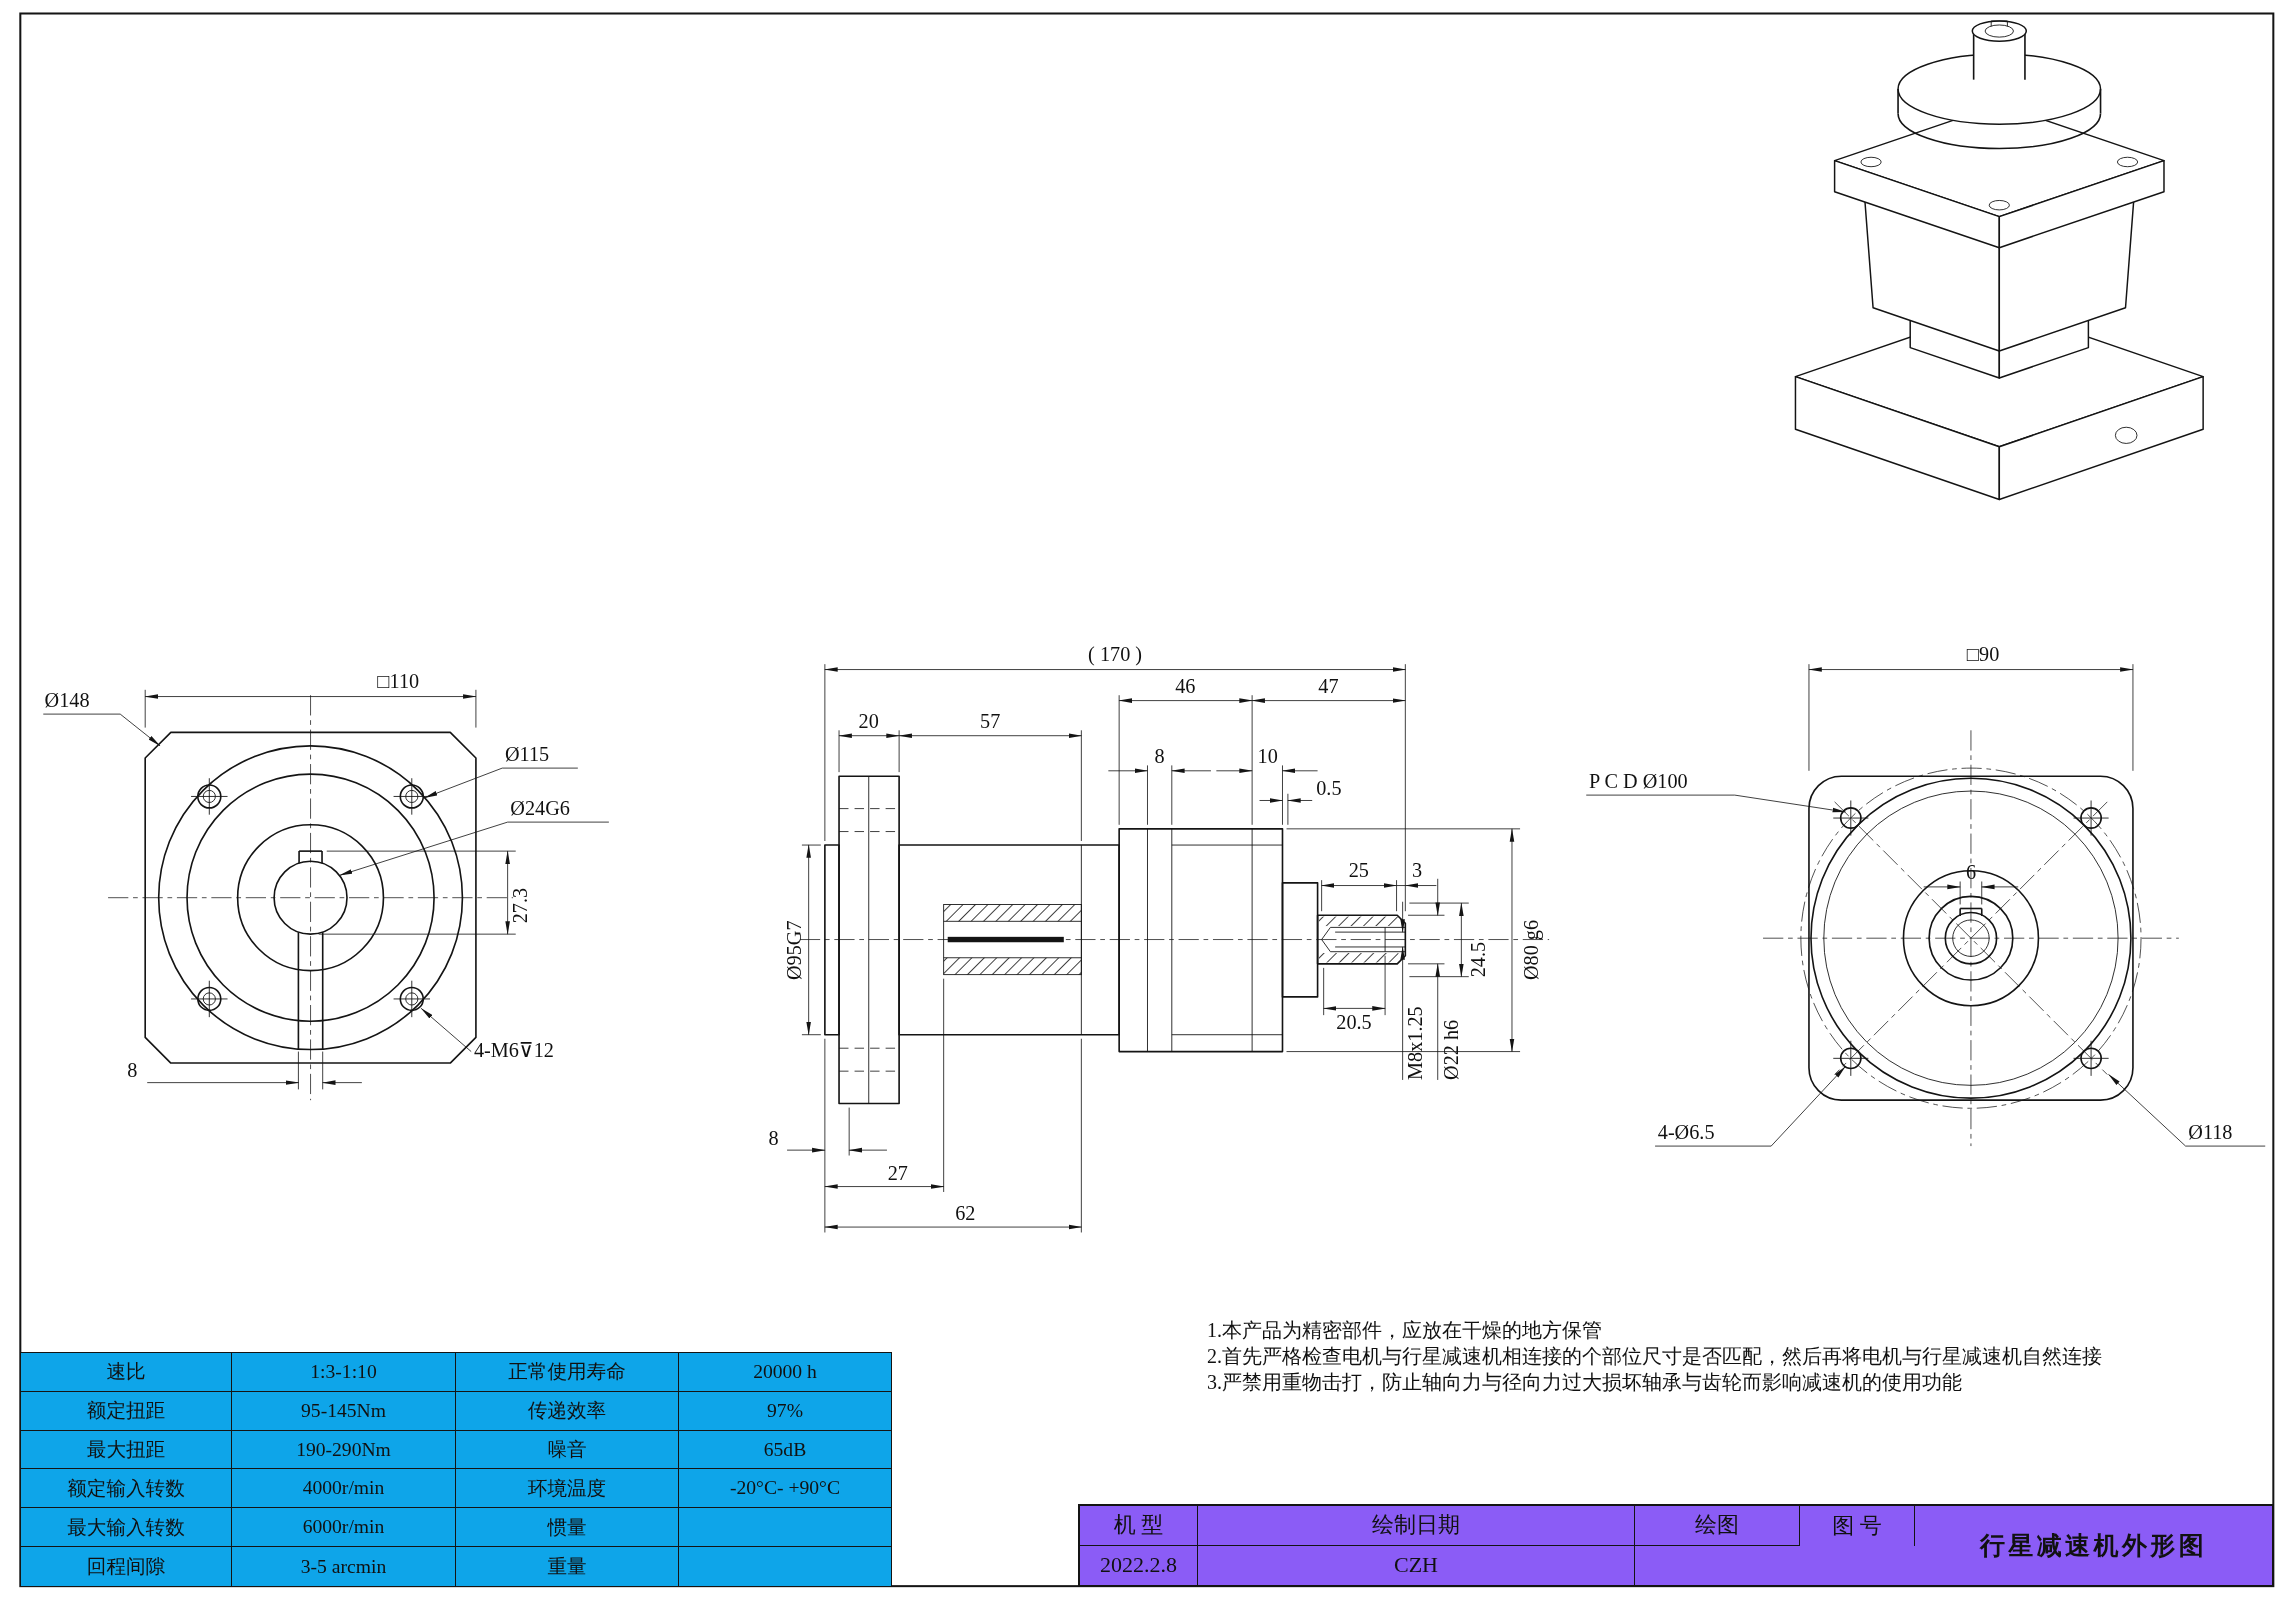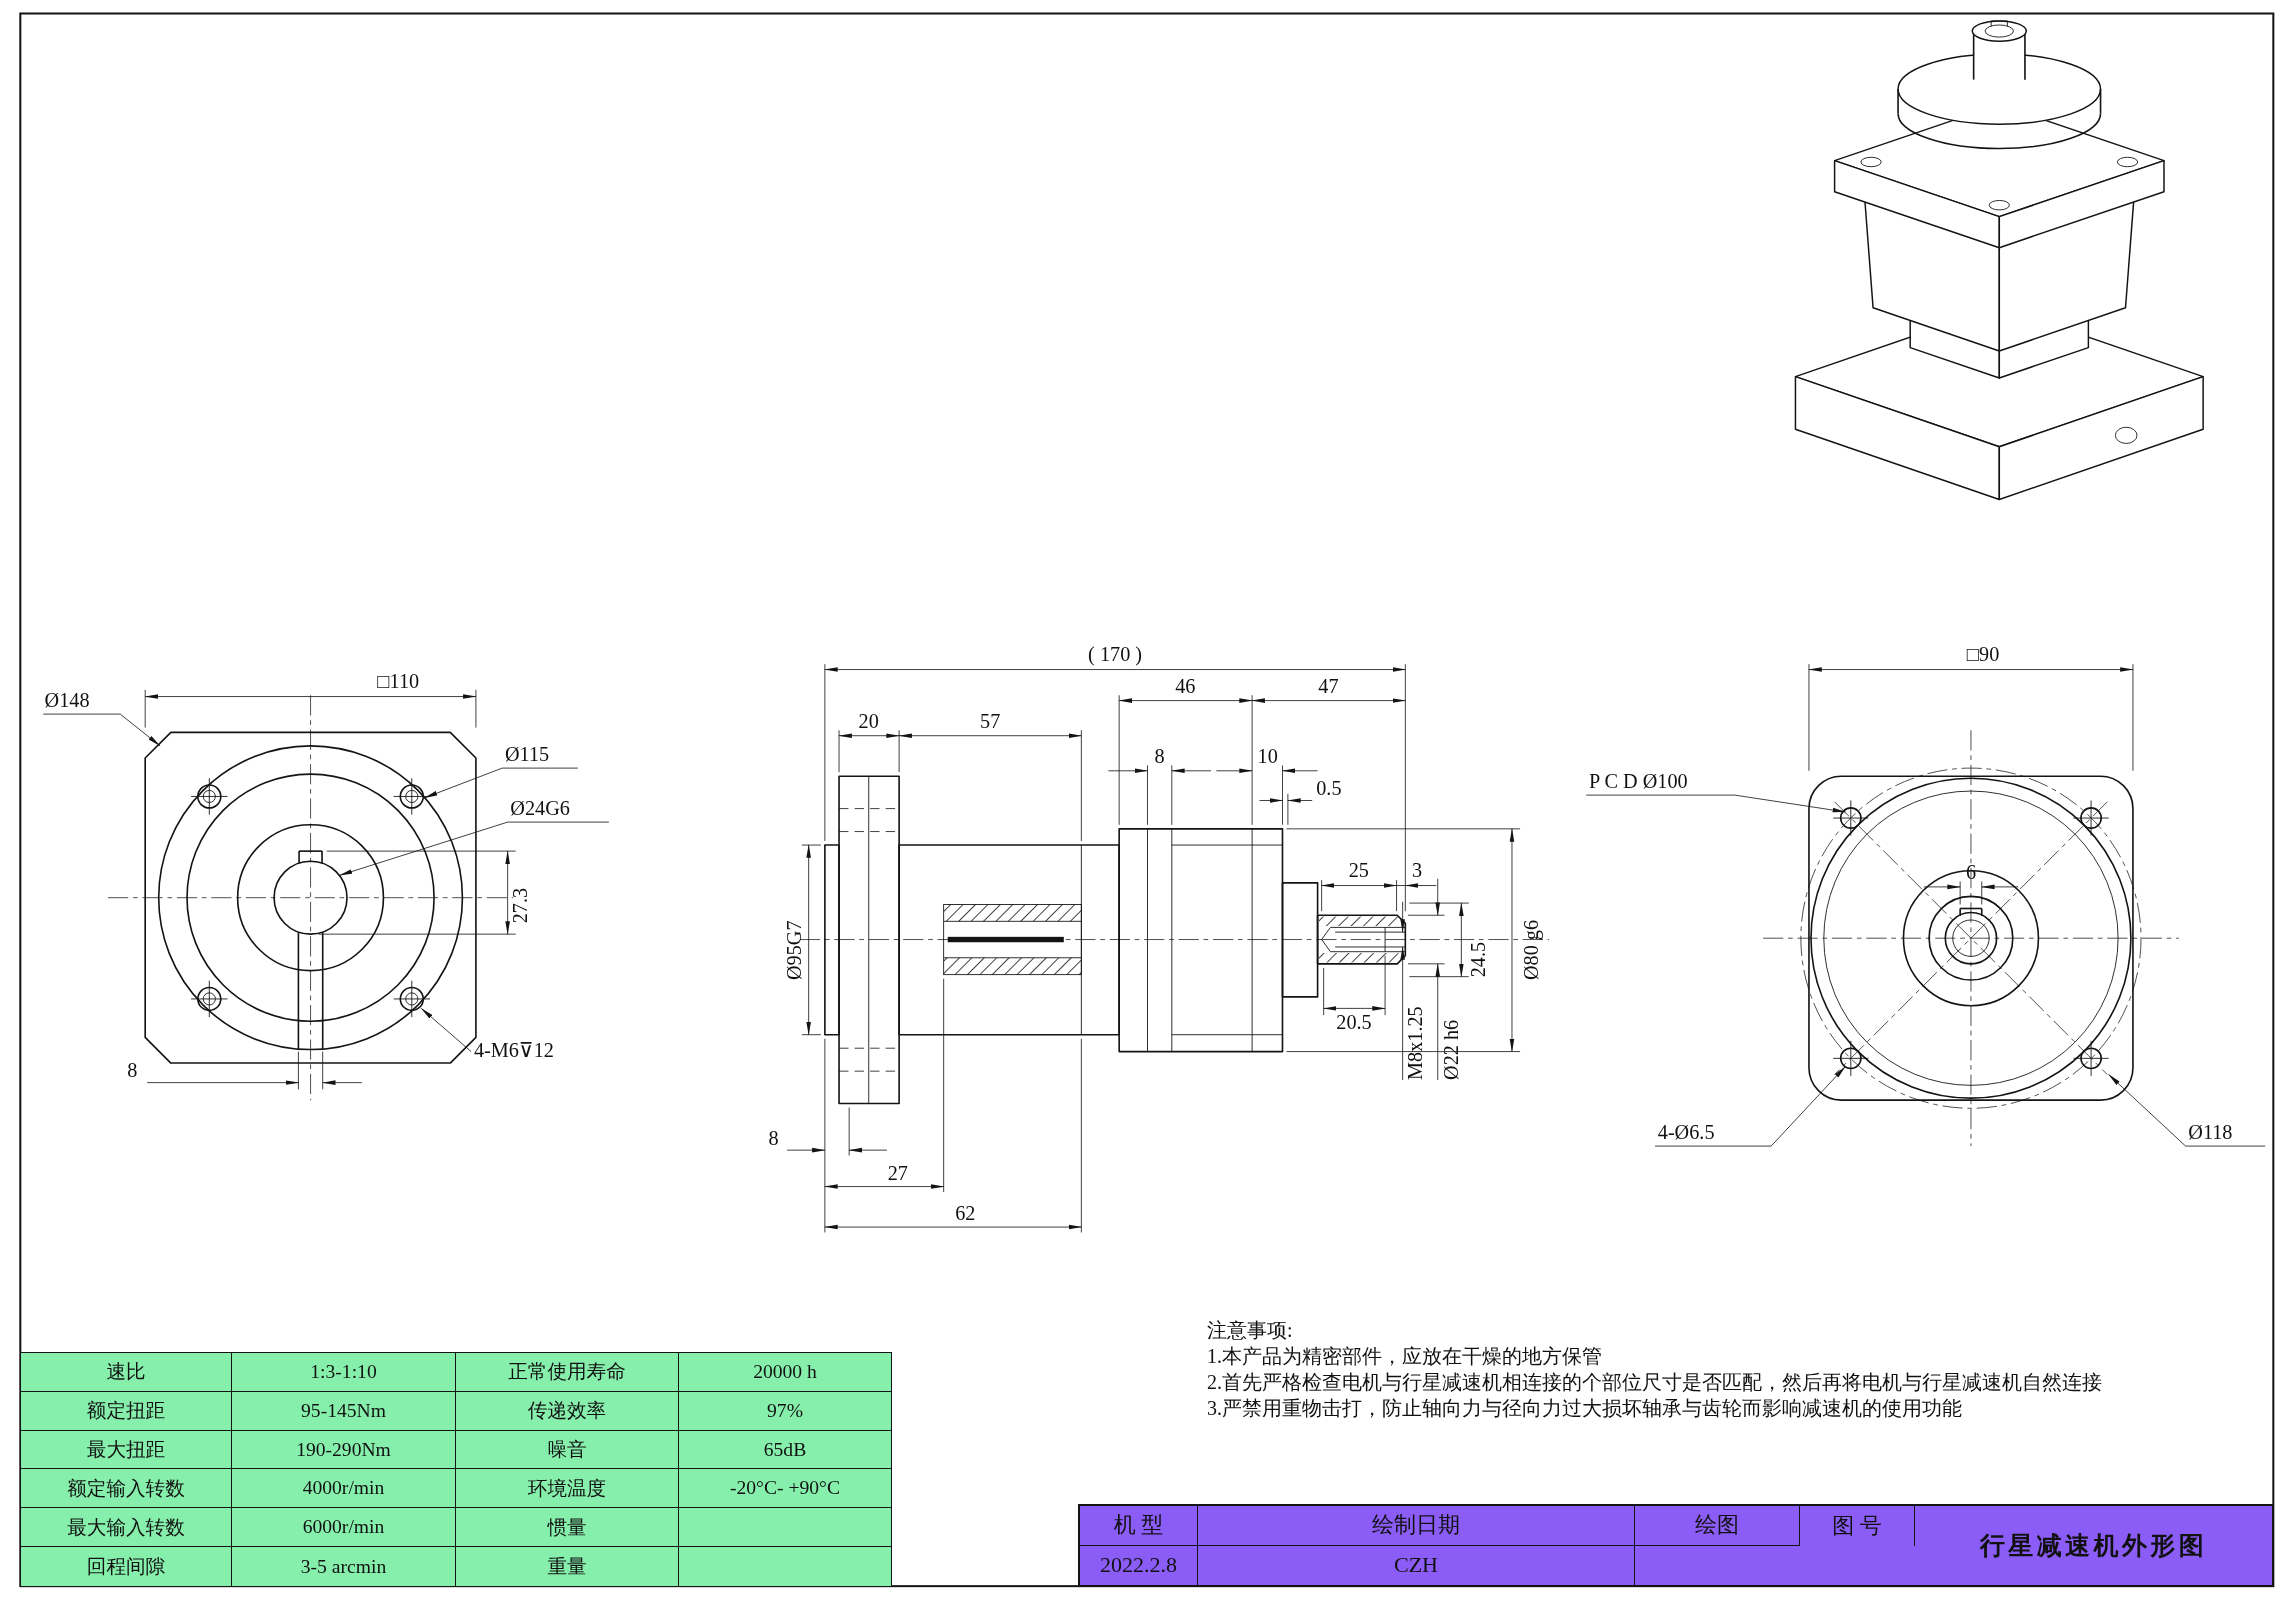--- a/index.html
+++ b/index.html
@@ -7,21 +7,21 @@
 .sheet{position:relative;width:2295px;height:1601px;background:#fff;color:#111;font-family:"Liberation Serif",serif;overflow:hidden}
 .draw{position:absolute;left:0;top:0}
 .s{stroke:#141414;stroke-width:2.4;fill:none;stroke-linejoin:round}
 .sw{stroke:#141414;stroke-width:2.2;fill:#fff;stroke-linejoin:round}
 .sthin{stroke:#141414;stroke-width:1.3;fill:none}
 .hid{stroke:#141414;stroke-width:1.2;fill:none;stroke-dasharray:14 9}
 .cline{stroke:#141414;stroke-width:1.1;fill:none;stroke-dasharray:30 7 7 7}
 .diml{stroke:#141414;stroke-width:1.2;fill:none}
 .dtxt{font-family:"Liberation Serif",serif;font-size:30px;fill:#111}
 .border{stroke:#141414;stroke-width:3;fill:none}
-.spec{position:absolute;left:20px;top:1352px;width:872px;height:235px;display:grid;grid-template-columns:211px 224px 223px 1fr;grid-template-rows:repeat(6,1fr);border:1.7px solid #141414;background:#86efac}
+.spec{position:absolute;left:20px;top:1352px;width:872px;height:235px;display:grid;grid-template-columns:211px 224px 223px 1fr;grid-template-rows:repeat(6,1fr);border:1.7px solid #141414;background:#0ea5e9}
 .spec .cell{border-right:1px solid #141414;border-bottom:1px solid #141414;display:flex;align-items:center;justify-content:center;font-size:19.6px;white-space:nowrap;overflow:hidden}
 .spec .cell:nth-child(4n){border-right:none}
 .spec .cell:nth-child(n+21){border-bottom:none}
 .notes{position:absolute;left:1207px;top:1317px;font-size:20px;line-height:26px;white-space:nowrap;color:#111}
 .tblock{position:absolute;left:1078px;top:1504px;width:1196px;height:83px;display:grid;grid-template-columns:118px 437px 165px 115px 1fr;grid-template-rows:1fr 1fr;border:2px solid #141414;background:#8b5cf6}
 .tblock .cell{border-right:1.2px solid #141414;border-bottom:1.2px solid #141414;display:flex;align-items:center;justify-content:center;font-size:22px;white-space:nowrap;overflow:hidden}
 .tblock .cell.nb{border-bottom:none}
 .tblock .model{font-size:24px;letter-spacing:0.7px}
 .tblock .title{grid-column:5;grid-row:1/3;border:none;display:flex;align-items:center;justify-content:center;font-size:25px;font-weight:bold;letter-spacing:3.4px}
 </style>
@@ -374,21 +374,20 @@
   <div class="cell">6000r/min</div>
   <div class="cell">惯量</div>
   <div class="cell"></div>
   <div class="cell">回程间隙</div>
   <div class="cell">3-5 arcmin</div>
   <div class="cell">重量</div>
   <div class="cell"></div>
 </div>
 
 <div class="notes">
-  <div>注意事项:</div>
   <div>1.本产品为精密部件，应放在干燥的地方保管</div>
   <div>2.首先严格检查电机与行星减速机相连接的个部位尺寸是否匹配，然后再将电机与行星减速机自然连接</div>
   <div>3.严禁用重物击打，防止轴向力与径向力过大损坏轴承与齿轮而影响减速机的使用功能</div>
 </div>
 
 <div class="tblock">
   <div class="cell">机 型</div>
   <div class="cell">绘制日期</div>
   <div class="cell">绘图</div>
   <div class="title">行星减速机外形图</div>

